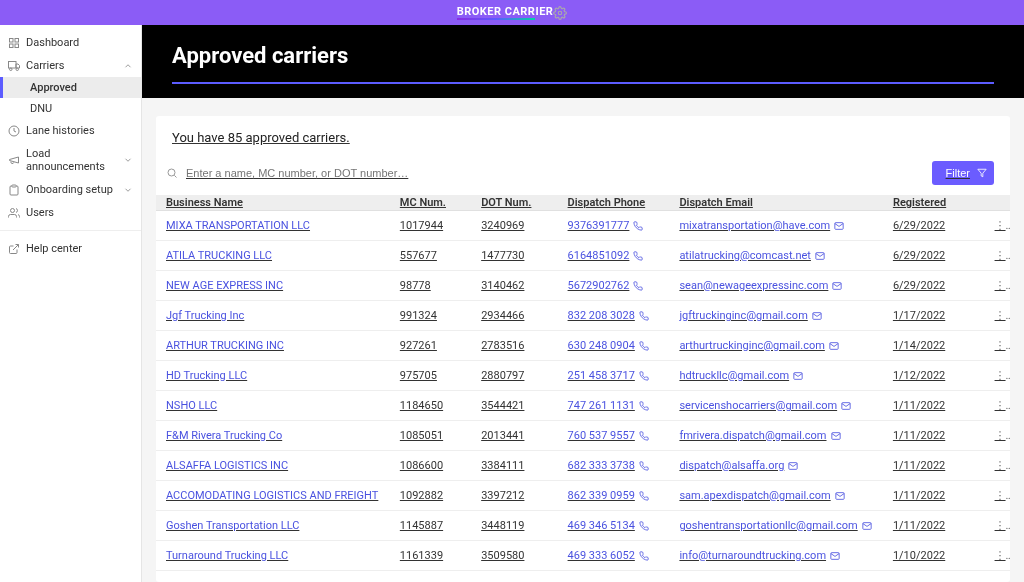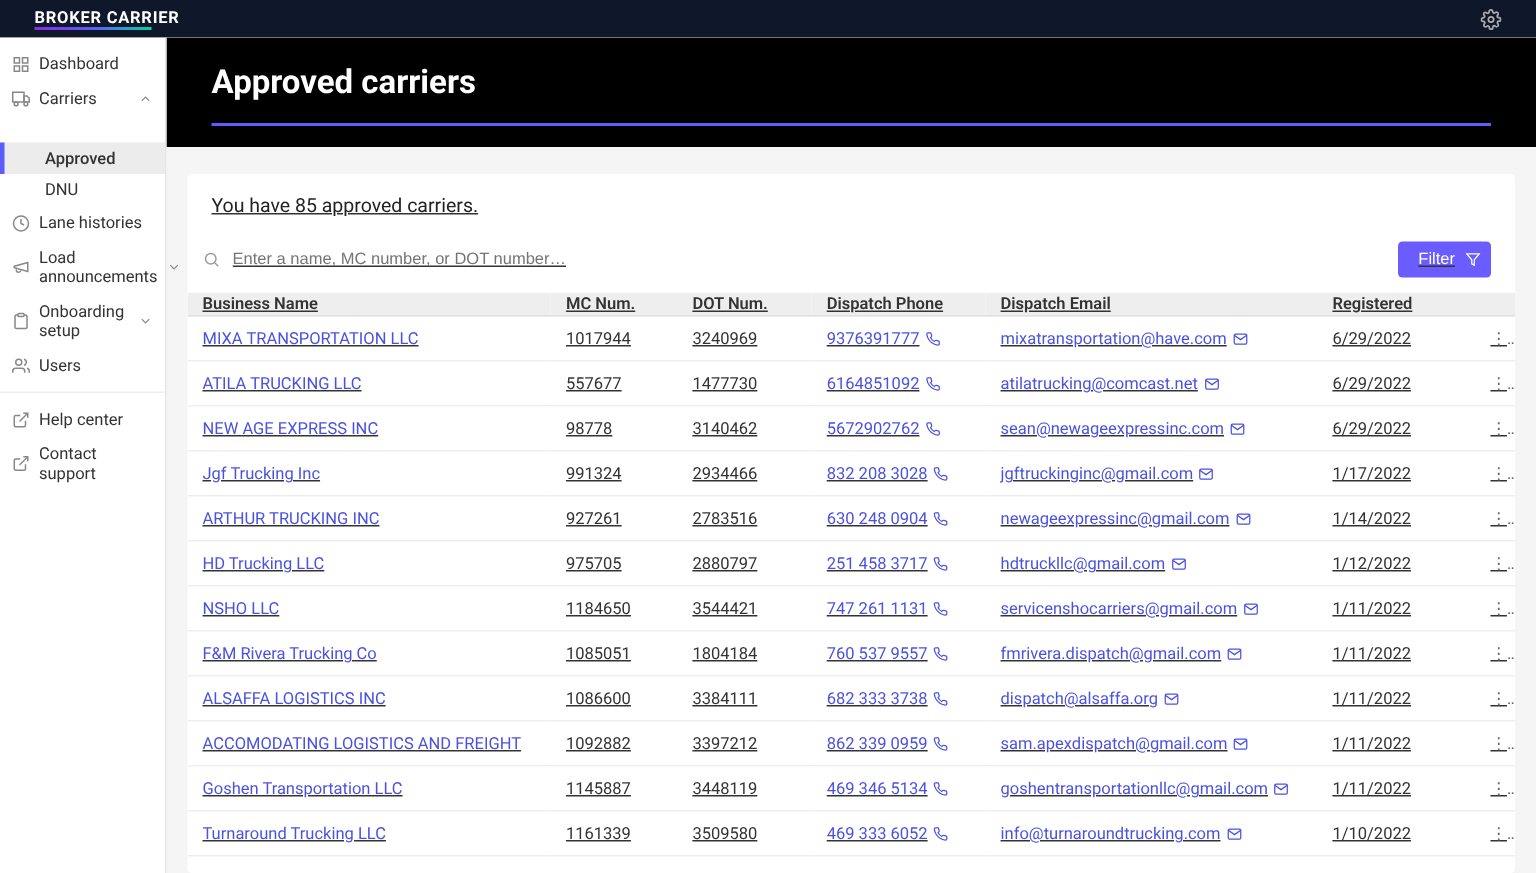--- a/index.html
+++ b/index.html
@@ -1,29 +1,29 @@
 <!DOCTYPE html>
 <html><head>
 <meta charset="utf-8">
 <style>
   * { box-sizing: border-box; margin: 0; padding: 0; }
   body { font-family: -apple-system, BlinkMacSystemFont, "Segoe UI", Roboto, Arial, sans-serif; background:#f5f5f5; color:#333; font-size:12px; overflow:hidden; height:582px; }
   .app { display:flex; flex-direction:column; height:582px; width:1024px; }
-  .topbar { height:25px; background:#0f172a; display:flex; align-items:center; justify-content:space-between; padding:0 23px; }
+  .topbar { height:25px; background:#8b5cf6; display:flex; align-items:center; justify-content:center; padding:0 23px; }
   .logo-wrap { display:flex; flex-direction:column; }
   .logo { color:#fff; font-weight:700; letter-spacing:0.5px; font-size:11px; }
   .logo-underline { height:2px; width:78px; background:linear-gradient(90deg,#8a2be2 0%, #5c5cff 50%, #00d4a4 100%); }
   .gear { color:#aaa; }
   .body { flex:1; display:flex; overflow:hidden; }
-  .sidebar { width:111px; background:#fff; border-right:1px solid #e5e5e5; display:flex; flex-direction:column; padding-top:6px; }
+  .sidebar { width:142px; background:#fff; border-right:1px solid #e5e5e5; display:flex; flex-direction:column; padding-top:6px; }
   .nav-item { display:flex; align-items:center; padding:5px 8px 5px 8px; gap:6px; color:#333; cursor:pointer; font-size:11px; }
   .nav-item .icon { width:12px; height:12px; color:#888; flex-shrink:0; }
   .nav-item .caret { margin-left:auto; color:#888; }
   .nav-child { padding-left:30px; font-size:11px; padding-top:4px; padding-bottom:4px; cursor:pointer;}
-  .nav-child.active { background:#ececec; border-left:3px solid #5c5cff; padding-left:27px; font-weight:500;margin-top:18px;}
+  .nav-child.active { background:#ececec; border-left:3px solid #5c5cff; padding-left:27px; font-weight:500;}
   .nav-sep { height:1px; background:#eee; margin:6px 0;}
   .content { flex:1; display:flex; flex-direction:column; overflow:hidden; }
   .hero { background:#000; color:#fff; padding:18px 30px 14px 30px; }
   .hero h1 { font-size:22px; font-weight:700; }
   .hero-underline { height:2px; background:#5c5cff; margin-top:14px; width:100%; }
   .panel { margin:18px 14px 0 14px; background:#fff; border-radius:3px; flex:1; display:flex; flex-direction:column; overflow:hidden;text-decoration:underline; }
   .panel-head { padding:14px 16px 10px 16px; font-size:13px; color:#222;}
   .search-row { display:flex; align-items:center; padding:6px 16px 10px 10px; gap:19px;}
   .search-wrap { flex:1; display:flex; align-items:center; gap:8px; color:#999;}
   .search-wrap input { border:none; outline:none; font-size:11px; flex:1; background:transparent;}
@@ -140,30 +140,20 @@
         <div class="nav-item">
           <span class="icon">
             <svg width="12" height="12" viewBox="0 0 24 24" fill="none" stroke="currentColor" stroke-width="2">
               <path d="M18 13v6a2 2 0 0 1-2 2H5a2 2 0 0 1-2-2V8a2 2 0 0 1 2-2h6"></path>
               <polyline points="15 3 21 3 21 9"></polyline>
               <line x1="10" y1="14" x2="21" y2="3"></line>
             </svg>
           </span>
           <span>Help center</span>
         </div>
-        <div class="nav-item">
-          <span class="icon">
-            <svg width="12" height="12" viewBox="0 0 24 24" fill="none" stroke="currentColor" stroke-width="2">
-              <path d="M18 13v6a2 2 0 0 1-2 2H5a2 2 0 0 1-2-2V8a2 2 0 0 1 2-2h6"></path>
-              <polyline points="15 3 21 3 21 9"></polyline>
-              <line x1="10" y1="14" x2="21" y2="3"></line>
-            </svg>
-          </span>
-          <span>Contact support</span>
-        </div>
       </div>
 
     <div class="content">
       <div class="hero">
         <h1>Approved carriers</h1>
         <div class="hero-underline"></div>
       </div>
 
       <div class="panel">
         <div class="panel-head">You have 85 approved carriers.</div>
@@ -265,21 +255,21 @@
                   <td>1/17/2022</td>
                   <td class="dots">⋮</td>
                 </tr>
                 <tr>
                   <td><span class="link">ARTHUR TRUCKING INC</span></td>
                   <td>927261</td>
                   <td>2783516</td>
                   <td><span class="phone">630 248 0904</span><span class="row-icon"><svg style="display:inline;vertical-align:middle" width="10" height="10" viewBox="0 0 24 24" fill="none" stroke="currentColor" stroke-width="2">
                         <path d="M22 16.92v3a2 2 0 0 1-2.18 2 19.79 19.79 0 0 1-8.63-3.07 19.5 19.5 0 0 1-6-6 19.79 19.79 0 0 1-3.07-8.67A2 2 0 0 1 4.11 2h3a2 2 0 0 1 2 1.72 12.84 12.84 0 0 0 .7 2.81 2 2 0 0 1-.45 2.11L8.09 9.91a16 16 0 0 0 6 6l1.27-1.27a2 2 0 0 1 2.11-.45 12.84 12.84 0 0 0 2.81.7A2 2 0 0 1 22 16.92z"></path>
                       </svg></span></td>
-                  <td><span class="email">newageexpressinc@gmail.com</span><span class="row-icon"><svg style="display:inline;vertical-align:middle" width="10" height="10" viewBox="0 0 24 24" fill="none" stroke="currentColor" stroke-width="2">
+                  <td><span class="email">arthurtruckinginc@gmail.com</span><span class="row-icon"><svg style="display:inline;vertical-align:middle" width="10" height="10" viewBox="0 0 24 24" fill="none" stroke="currentColor" stroke-width="2">
                         <path d="M4 4h16c1.1 0 2 .9 2 2v12c0 1.1-.9 2-2 2H4c-1.1 0-2-.9-2-2V6c0-1.1.9-2 2-2z"></path>
                         <polyline points="22,6 12,13 2,6"></polyline>
                       </svg></span></td>
                   <td>1/14/2022</td>
                   <td class="dots">⋮</td>
                 </tr>
                 <tr>
                   <td><span class="link">HD Trucking LLC</span></td>
                   <td>975705</td>
                   <td>2880797</td>
@@ -303,21 +293,21 @@
                   <td><span class="email">servicenshocarriers@gmail.com</span><span class="row-icon"><svg style="display:inline;vertical-align:middle" width="10" height="10" viewBox="0 0 24 24" fill="none" stroke="currentColor" stroke-width="2">
                         <path d="M4 4h16c1.1 0 2 .9 2 2v12c0 1.1-.9 2-2 2H4c-1.1 0-2-.9-2-2V6c0-1.1.9-2 2-2z"></path>
                         <polyline points="22,6 12,13 2,6"></polyline>
                       </svg></span></td>
                   <td>1/11/2022</td>
                   <td class="dots">⋮</td>
                 </tr>
                 <tr>
                   <td><span class="link">F&amp;M Rivera Trucking Co</span></td>
                   <td>1085051</td>
-                  <td>1804184</td>
+                  <td>2013441</td>
                   <td><span class="phone">760 537 9557</span><span class="row-icon"><svg style="display:inline;vertical-align:middle" width="10" height="10" viewBox="0 0 24 24" fill="none" stroke="currentColor" stroke-width="2">
                         <path d="M22 16.92v3a2 2 0 0 1-2.18 2 19.79 19.79 0 0 1-8.63-3.07 19.5 19.5 0 0 1-6-6 19.79 19.79 0 0 1-3.07-8.67A2 2 0 0 1 4.11 2h3a2 2 0 0 1 2 1.72 12.84 12.84 0 0 0 .7 2.81 2 2 0 0 1-.45 2.11L8.09 9.91a16 16 0 0 0 6 6l1.27-1.27a2 2 0 0 1 2.11-.45 12.84 12.84 0 0 0 2.81.7A2 2 0 0 1 22 16.92z"></path>
                       </svg></span></td>
                   <td><span class="email">fmrivera.dispatch@gmail.com</span><span class="row-icon"><svg style="display:inline;vertical-align:middle" width="10" height="10" viewBox="0 0 24 24" fill="none" stroke="currentColor" stroke-width="2">
                         <path d="M4 4h16c1.1 0 2 .9 2 2v12c0 1.1-.9 2-2 2H4c-1.1 0-2-.9-2-2V6c0-1.1.9-2 2-2z"></path>
                         <polyline points="22,6 12,13 2,6"></polyline>
                       </svg></span></td>
                   <td>1/11/2022</td>
                   <td class="dots">⋮</td>
                 </tr>

